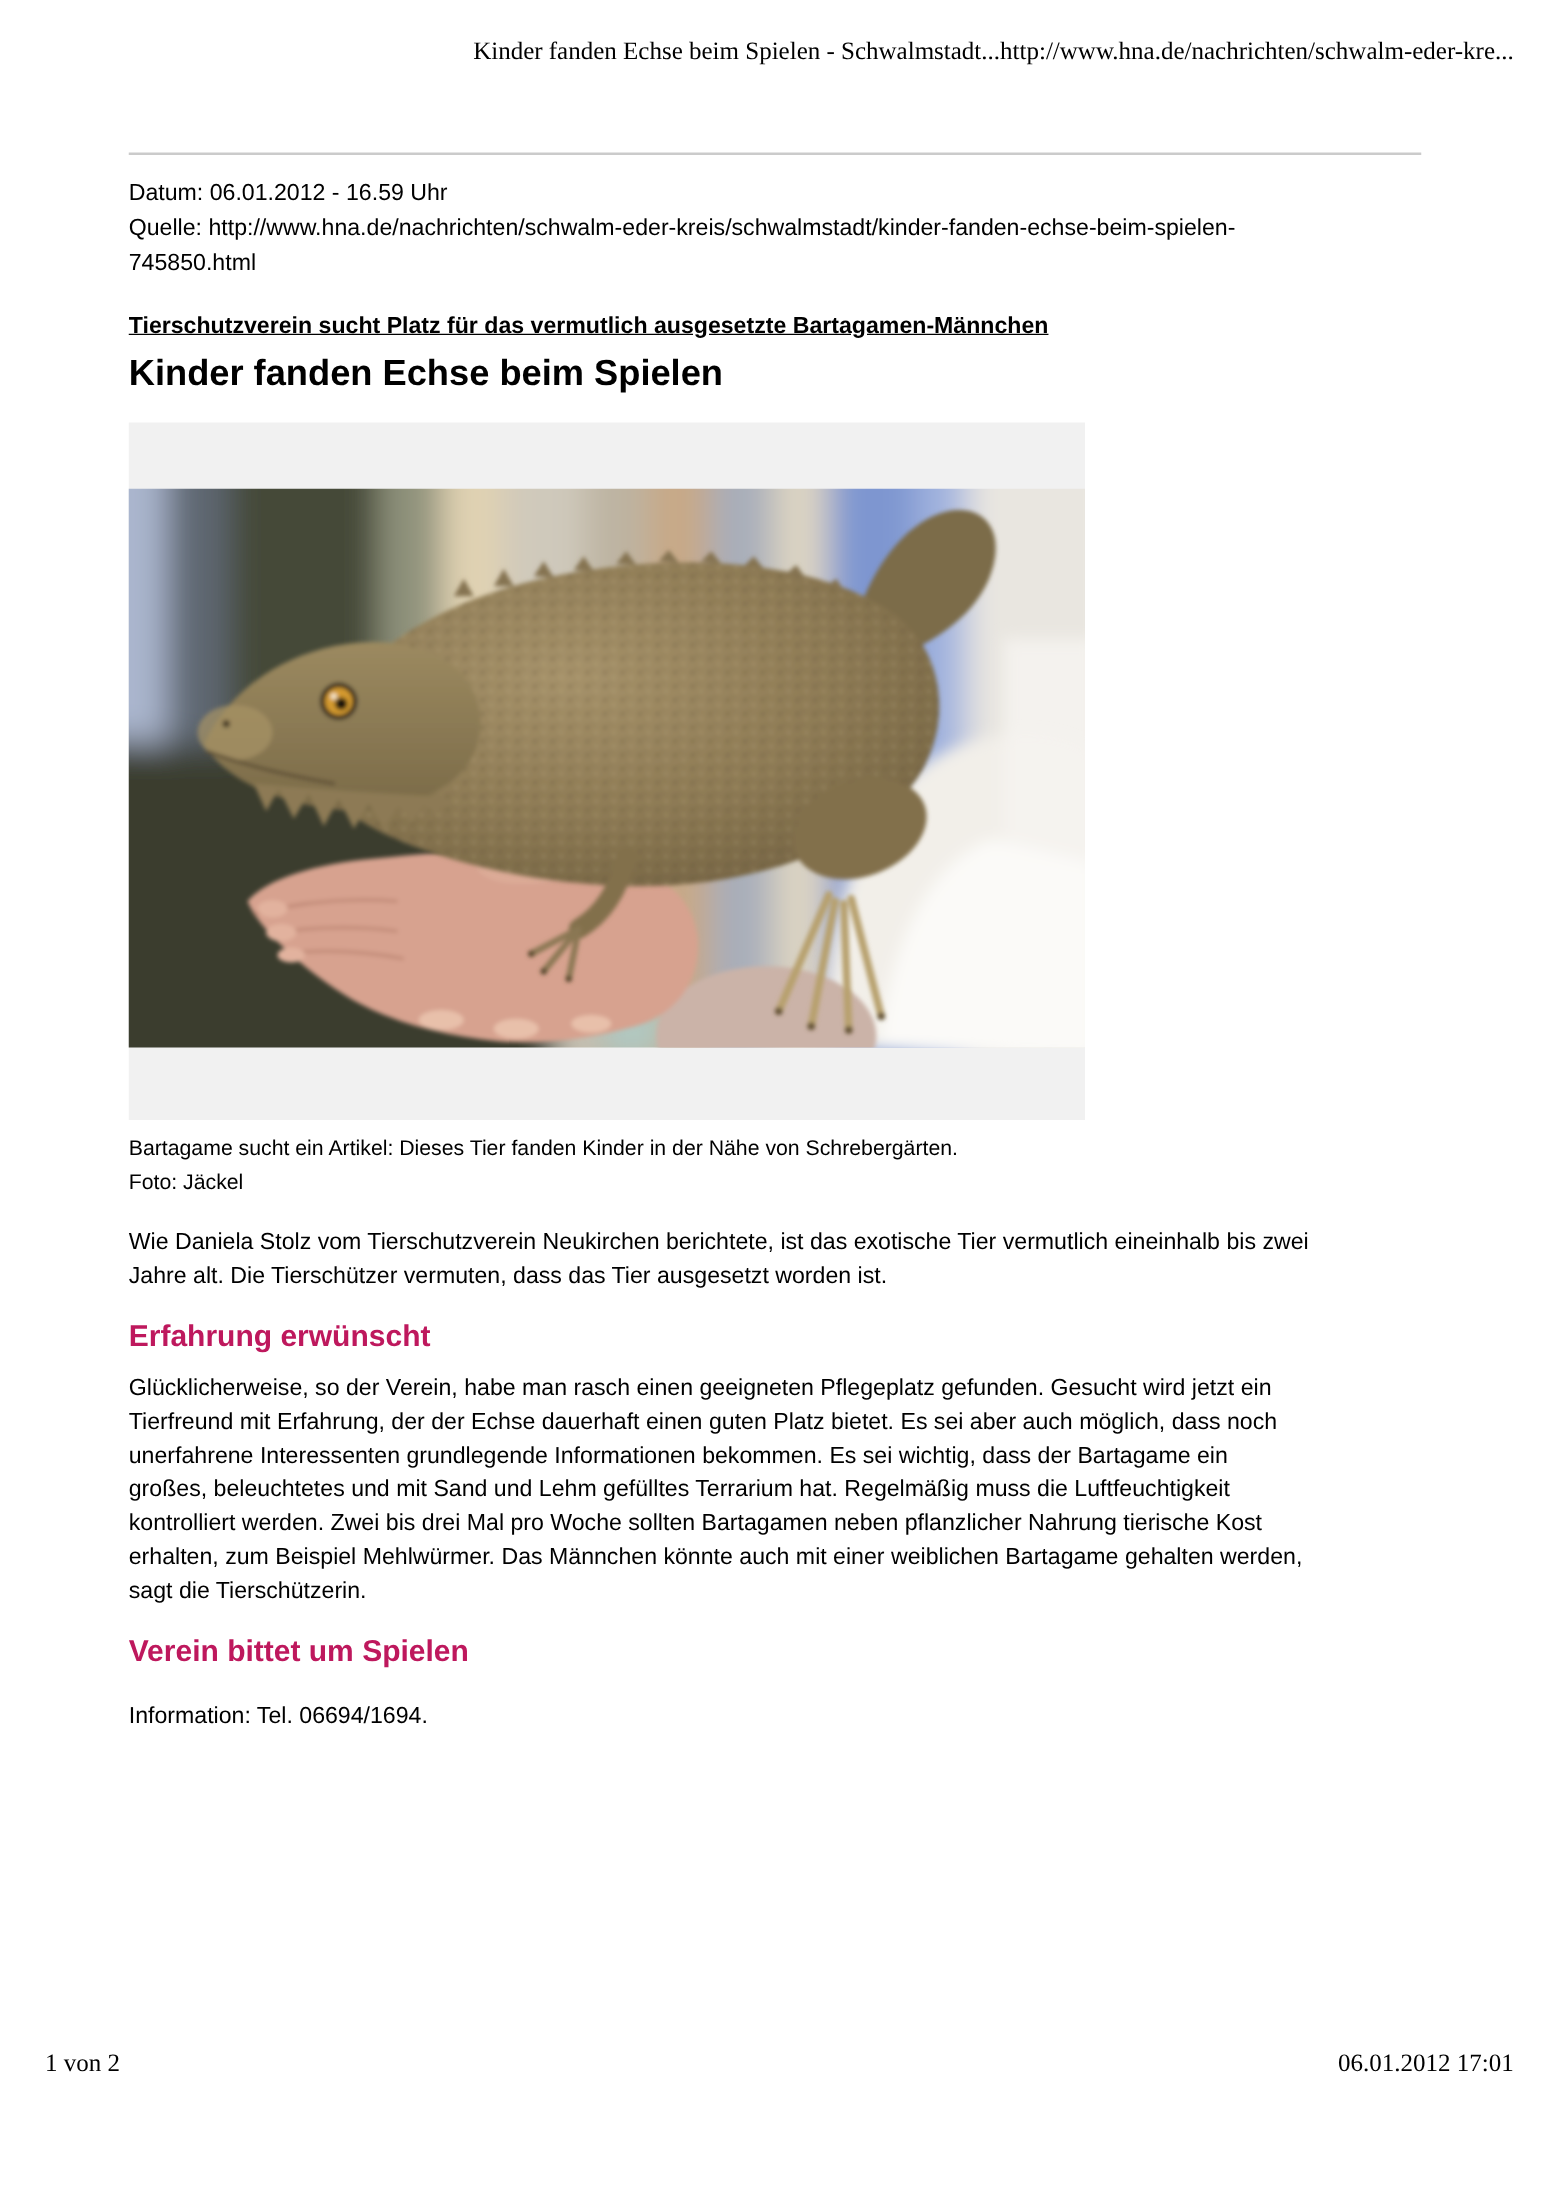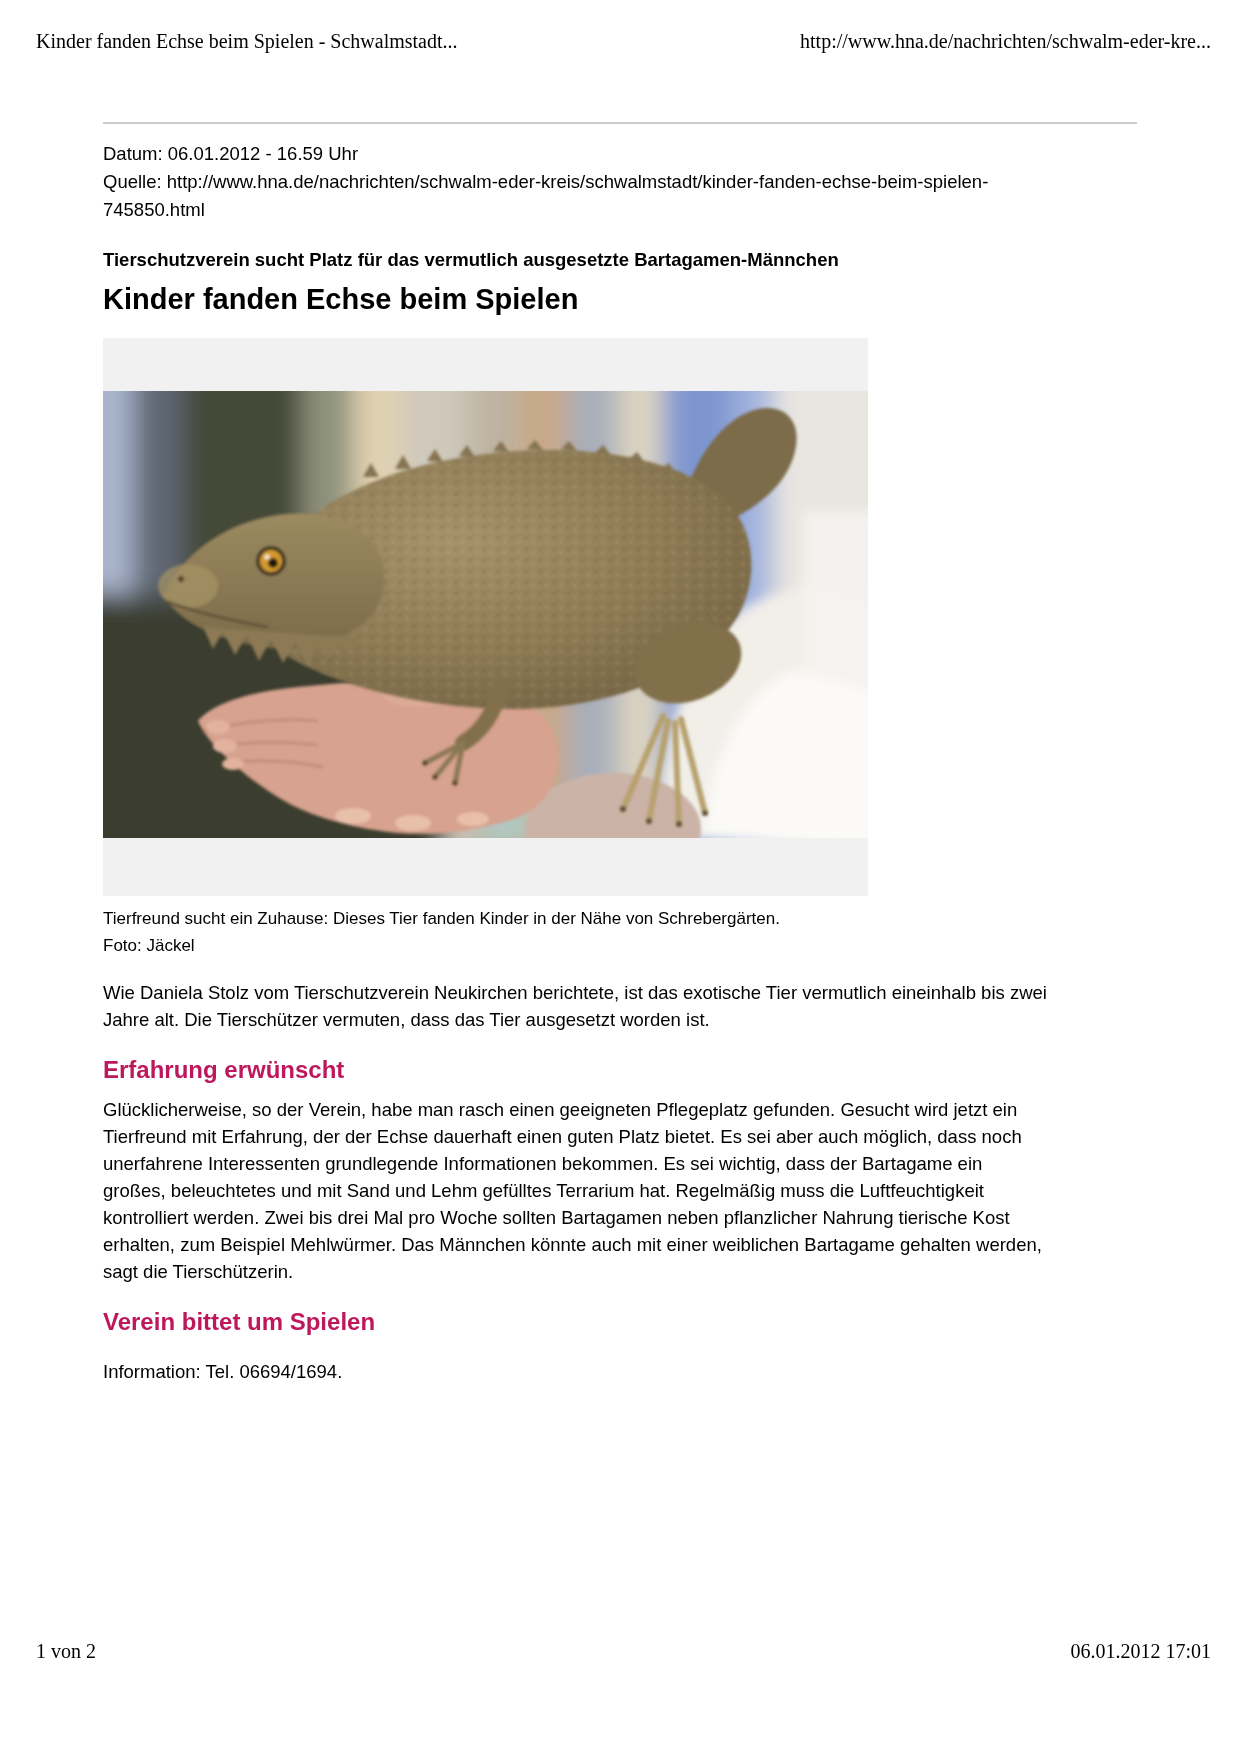--- a/index.html
+++ b/index.html
@@ -1,36 +1,36 @@
 <!DOCTYPE html>
 <html><head>
 <meta charset="utf-8">
 <style>
   html,body{margin:0;padding:0;background:#fff;}
   .page{position:relative;width:1239px;height:1754px;background:#ffffff;overflow:hidden;
         font-family:"Liberation Sans",sans-serif;color:#000;}
   
   .print-bar{position:absolute;left:36px;right:28px;display:flex;justify-content:space-between;
              font-family:"Liberation Serif",serif;font-size:20px;color:#000;}
-  .print-header{top:30px;}
+  .print-header{top:30px;justify-content:flex-end;}
   .print-footer{top:1640px;}
   
   .content{position:absolute;left:103px;top:97px;width:1040px;}
   .logo{width:192px;height:70px;border-radius:4px;
         background:linear-gradient(180deg,#d9332f 0%,#c4161a 45%,#a00d11 100%);
         display:flex;align-items:baseline;justify-content:center;padding-top:0;
         box-shadow:inset 0 1px 0 rgba(255,255,255,.25);}
   .logo-inner{display:flex;align-items:baseline;line-height:70px;}
   .logo-word{font-family:"Liberation Serif",serif;font-weight:bold;font-size:54px;color:#fff;
              letter-spacing:1px;text-shadow:0 1px 2px rgba(0,0,0,.35);}
   .logo-suffix{font-family:"Liberation Sans",sans-serif;font-weight:bold;font-size:26px;color:#fff;
                margin-left:2px;text-shadow:0 1px 1px rgba(0,0,0,.3);}
   .divider{margin-top:25px;border-top:2px solid #cbcbcb;width:1034px;height:0;}
   .meta{margin-top:16px;width:940px;font-size:18.5px;line-height:28px;}
-  .kicker{margin-top:24px;font-size:18.5px;font-weight:bold;line-height:24px;}
+  .kicker{margin-top:24px;font-size:18.5px;font-weight:bold;line-height:24px;text-decoration:underline;}
   h1.headline{margin:10px 0 8px 0;font-size:29px;line-height:34px;font-weight:bold;}
   .lead{margin-top:8px;width:880px;font-size:18.5px;font-weight:bold;line-height:28px;}
   figure.article-figure{margin:22px 0 0 0;width:765px;background:#f1f1f1;padding:53px 0 58px 0;}
   .photo{display:block;width:765px;height:447px;}
   .caption{margin-top:9px;font-size:17px;line-height:27px;width:940px;}
   .credit{font-size:17px;line-height:27px;width:940px;}
   p.body-par{margin:20px 0 0 0;width:945px;font-size:18.5px;line-height:27px;}
   p.body-par.tight{margin-top:12px;}
   h2.section-heading{margin:22px 0 0 0;font-size:24px;line-height:29px;font-weight:bold;color:#be185d;}
   .info-line{margin-top:22px;font-size:18.5px;line-height:27px;}
@@ -169,21 +169,21 @@
           <ellipse cx="585" cy="272" rx="55" ry="38" fill="#82704b" transform="rotate(-20 585 272)"></ellipse>
           <path d="M560,325 L520,418 M565,330 L546,430 M572,332 L576,433 M578,328 L602,422" stroke="#b7a06d" stroke-width="6" fill="none" stroke-linecap="round"></path>
           <circle cx="520" cy="418" r="3" fill="#5e4e30"></circle>
             <circle cx="546" cy="430" r="3" fill="#5e4e30"></circle>
           <circle cx="576" cy="433" r="3" fill="#5e4e30"></circle>
             <circle cx="602" cy="422" r="3" fill="#5e4e30"></circle>
         </g>
       </svg>
     </figure>
 
-    <div class="caption">Tierfreund sucht ein Zuhause: Dieses Tier fanden Kinder in der Nähe von Schrebergärten.</div>
+    <div class="caption">Bartagame sucht ein Artikel: Dieses Tier fanden Kinder in der Nähe von Schrebergärten.</div>
     <div class="credit">Foto: Jäckel</div>
 
     <p class="body-par">Wie Daniela Stolz vom Tierschutzverein Neukirchen berichtete, ist das exotische Tier vermutlich eineinhalb bis zwei Jahre alt. Die Tierschützer vermuten, dass das Tier ausgesetzt worden ist.</p>
 
     <h2 class="section-heading">Erfahrung erwünscht</h2>
     <p class="body-par tight">Glücklicherweise, so der Verein, habe man rasch einen geeigneten Pflegeplatz gefunden. Gesucht wird jetzt ein Tierfreund mit Erfahrung, der der Echse dauerhaft einen guten Platz bietet. Es sei aber auch möglich, dass noch unerfahrene Interessenten grundlegende Informationen bekommen. Es sei wichtig, dass der Bartagame ein großes, beleuchtetes und mit Sand und Lehm gefülltes Terrarium hat. Regelmäßig muss die Luftfeuchtigkeit kontrolliert werden. Zwei bis drei Mal pro Woche sollten Bartagamen neben pflanzlicher Nahrung tierische Kost erhalten, zum Beispiel Mehlwürmer. Das Männchen könnte auch mit einer weiblichen Bartagame gehalten werden, sagt die Tierschützerin.</p>
 
     <h2 class="section-heading">Verein bittet um Spielen</h2>
 
     <div class="info-line">Information: Tel. 06694/1694.</div>

